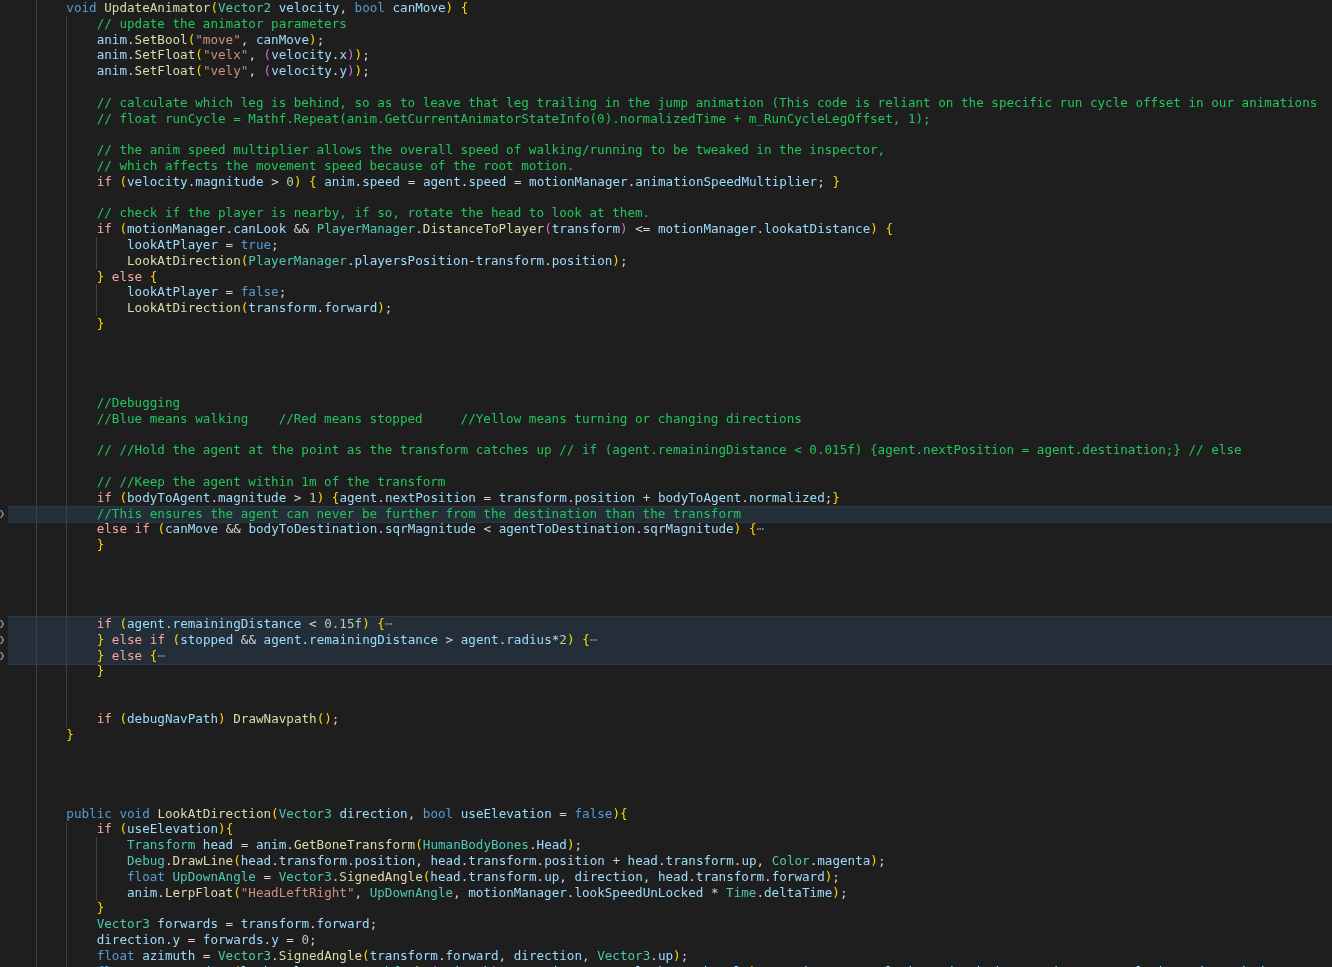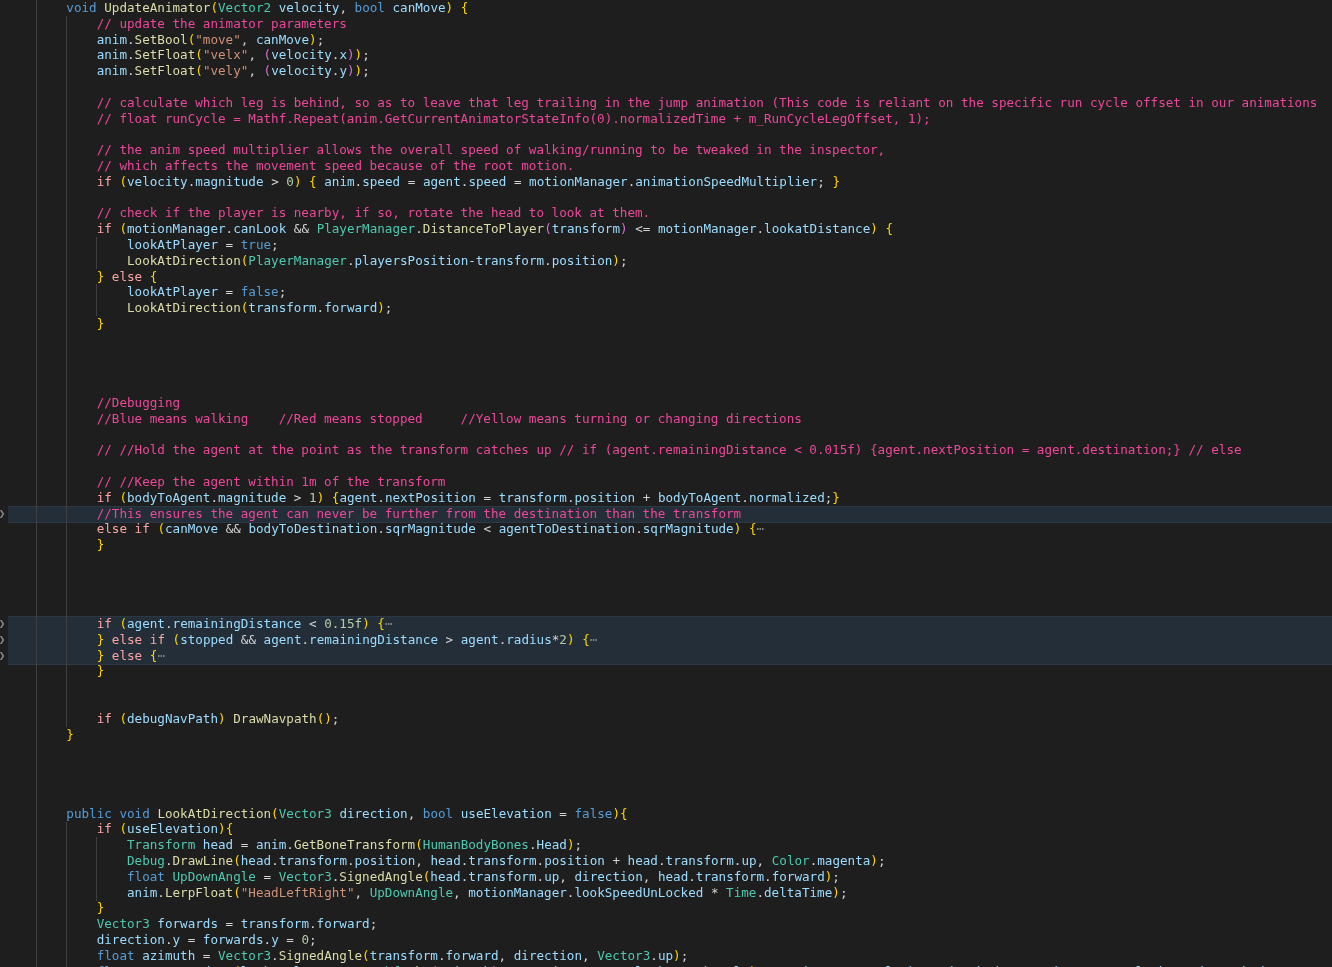--- a/index.html
+++ b/index.html
@@ -78,21 +78,21 @@
   }
   .line {
     height: 15.8px;
     line-height: 15.8px;
     padding-left: 36px;
     white-space: pre;
     color: #d4d4d4;
   }
 
   
-  .cm  { color: #ec4899; }              
+  .cm  { color: #22c55e; }              
   .kw  { color: #569cd6; }              
   .ctl { color: #fca5a5; }              
   .typ { color: #4ec9b0; }              
   .fn  { color: #dcdcaa; }              
   .var { color: #9cdcfe; }              
   .str { color: #ce9178; }              
   .num { color: #b5cea8; }              
   .pl  { color: #d4d4d4; }              
   .b1  { color: #ffd700; }              
   .b2  { color: #da70d6; }              

